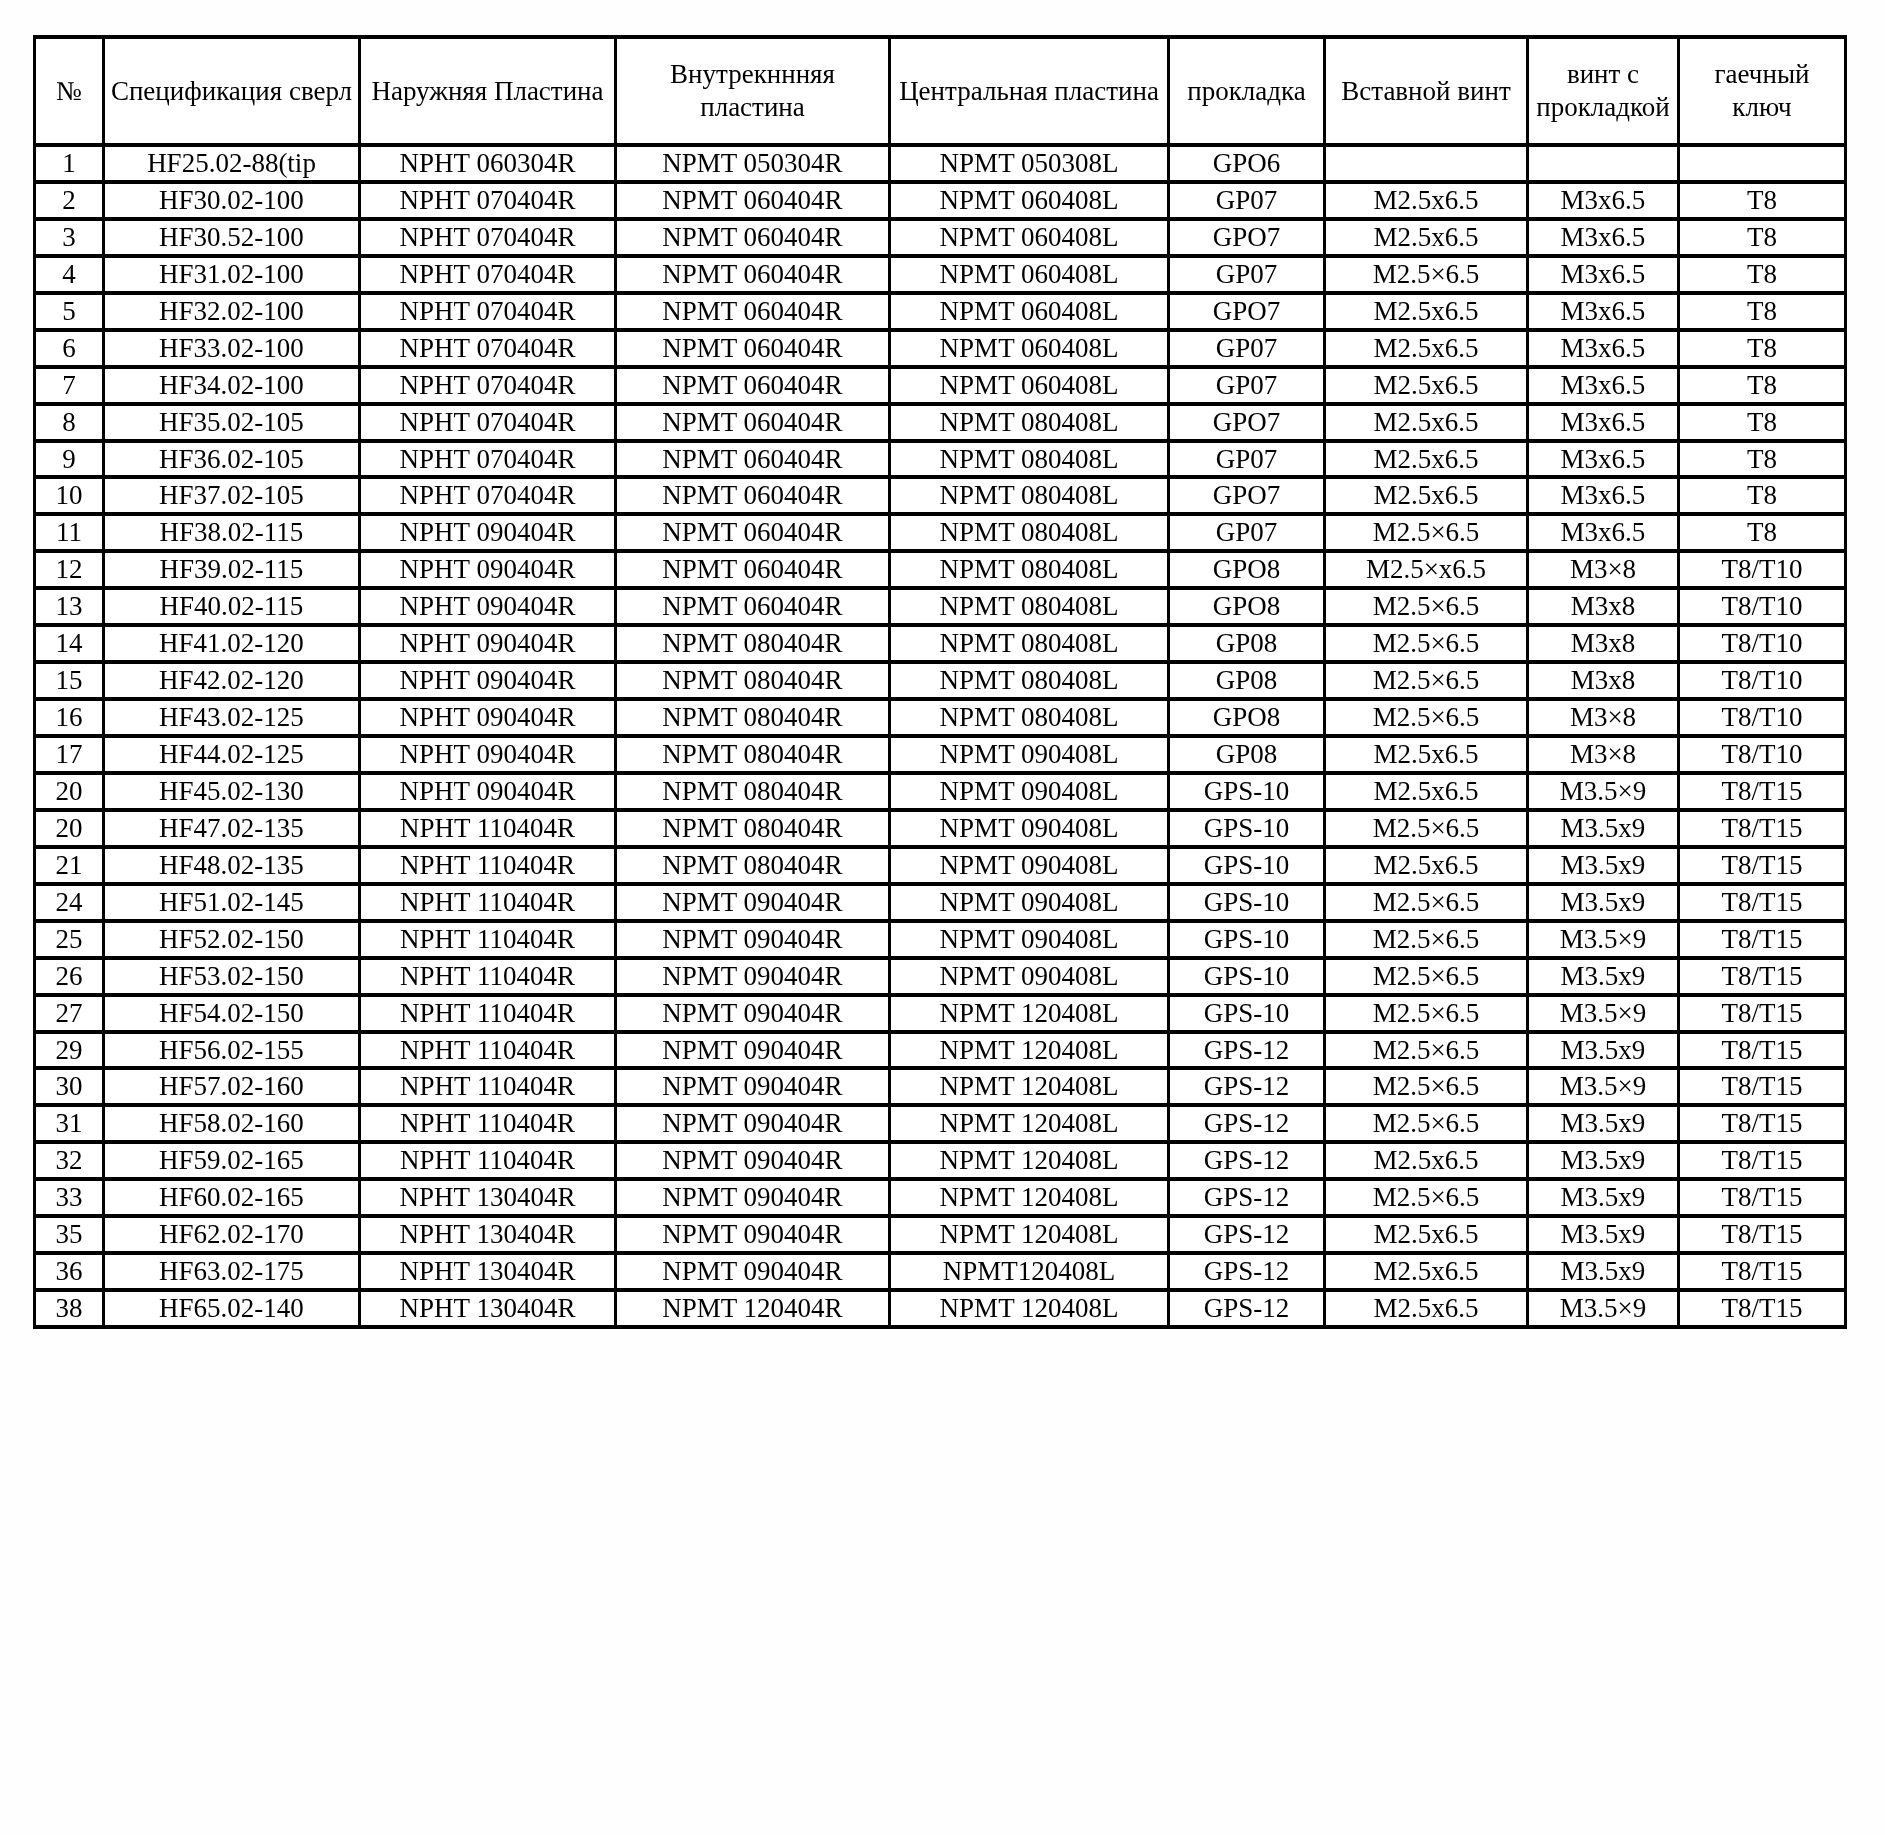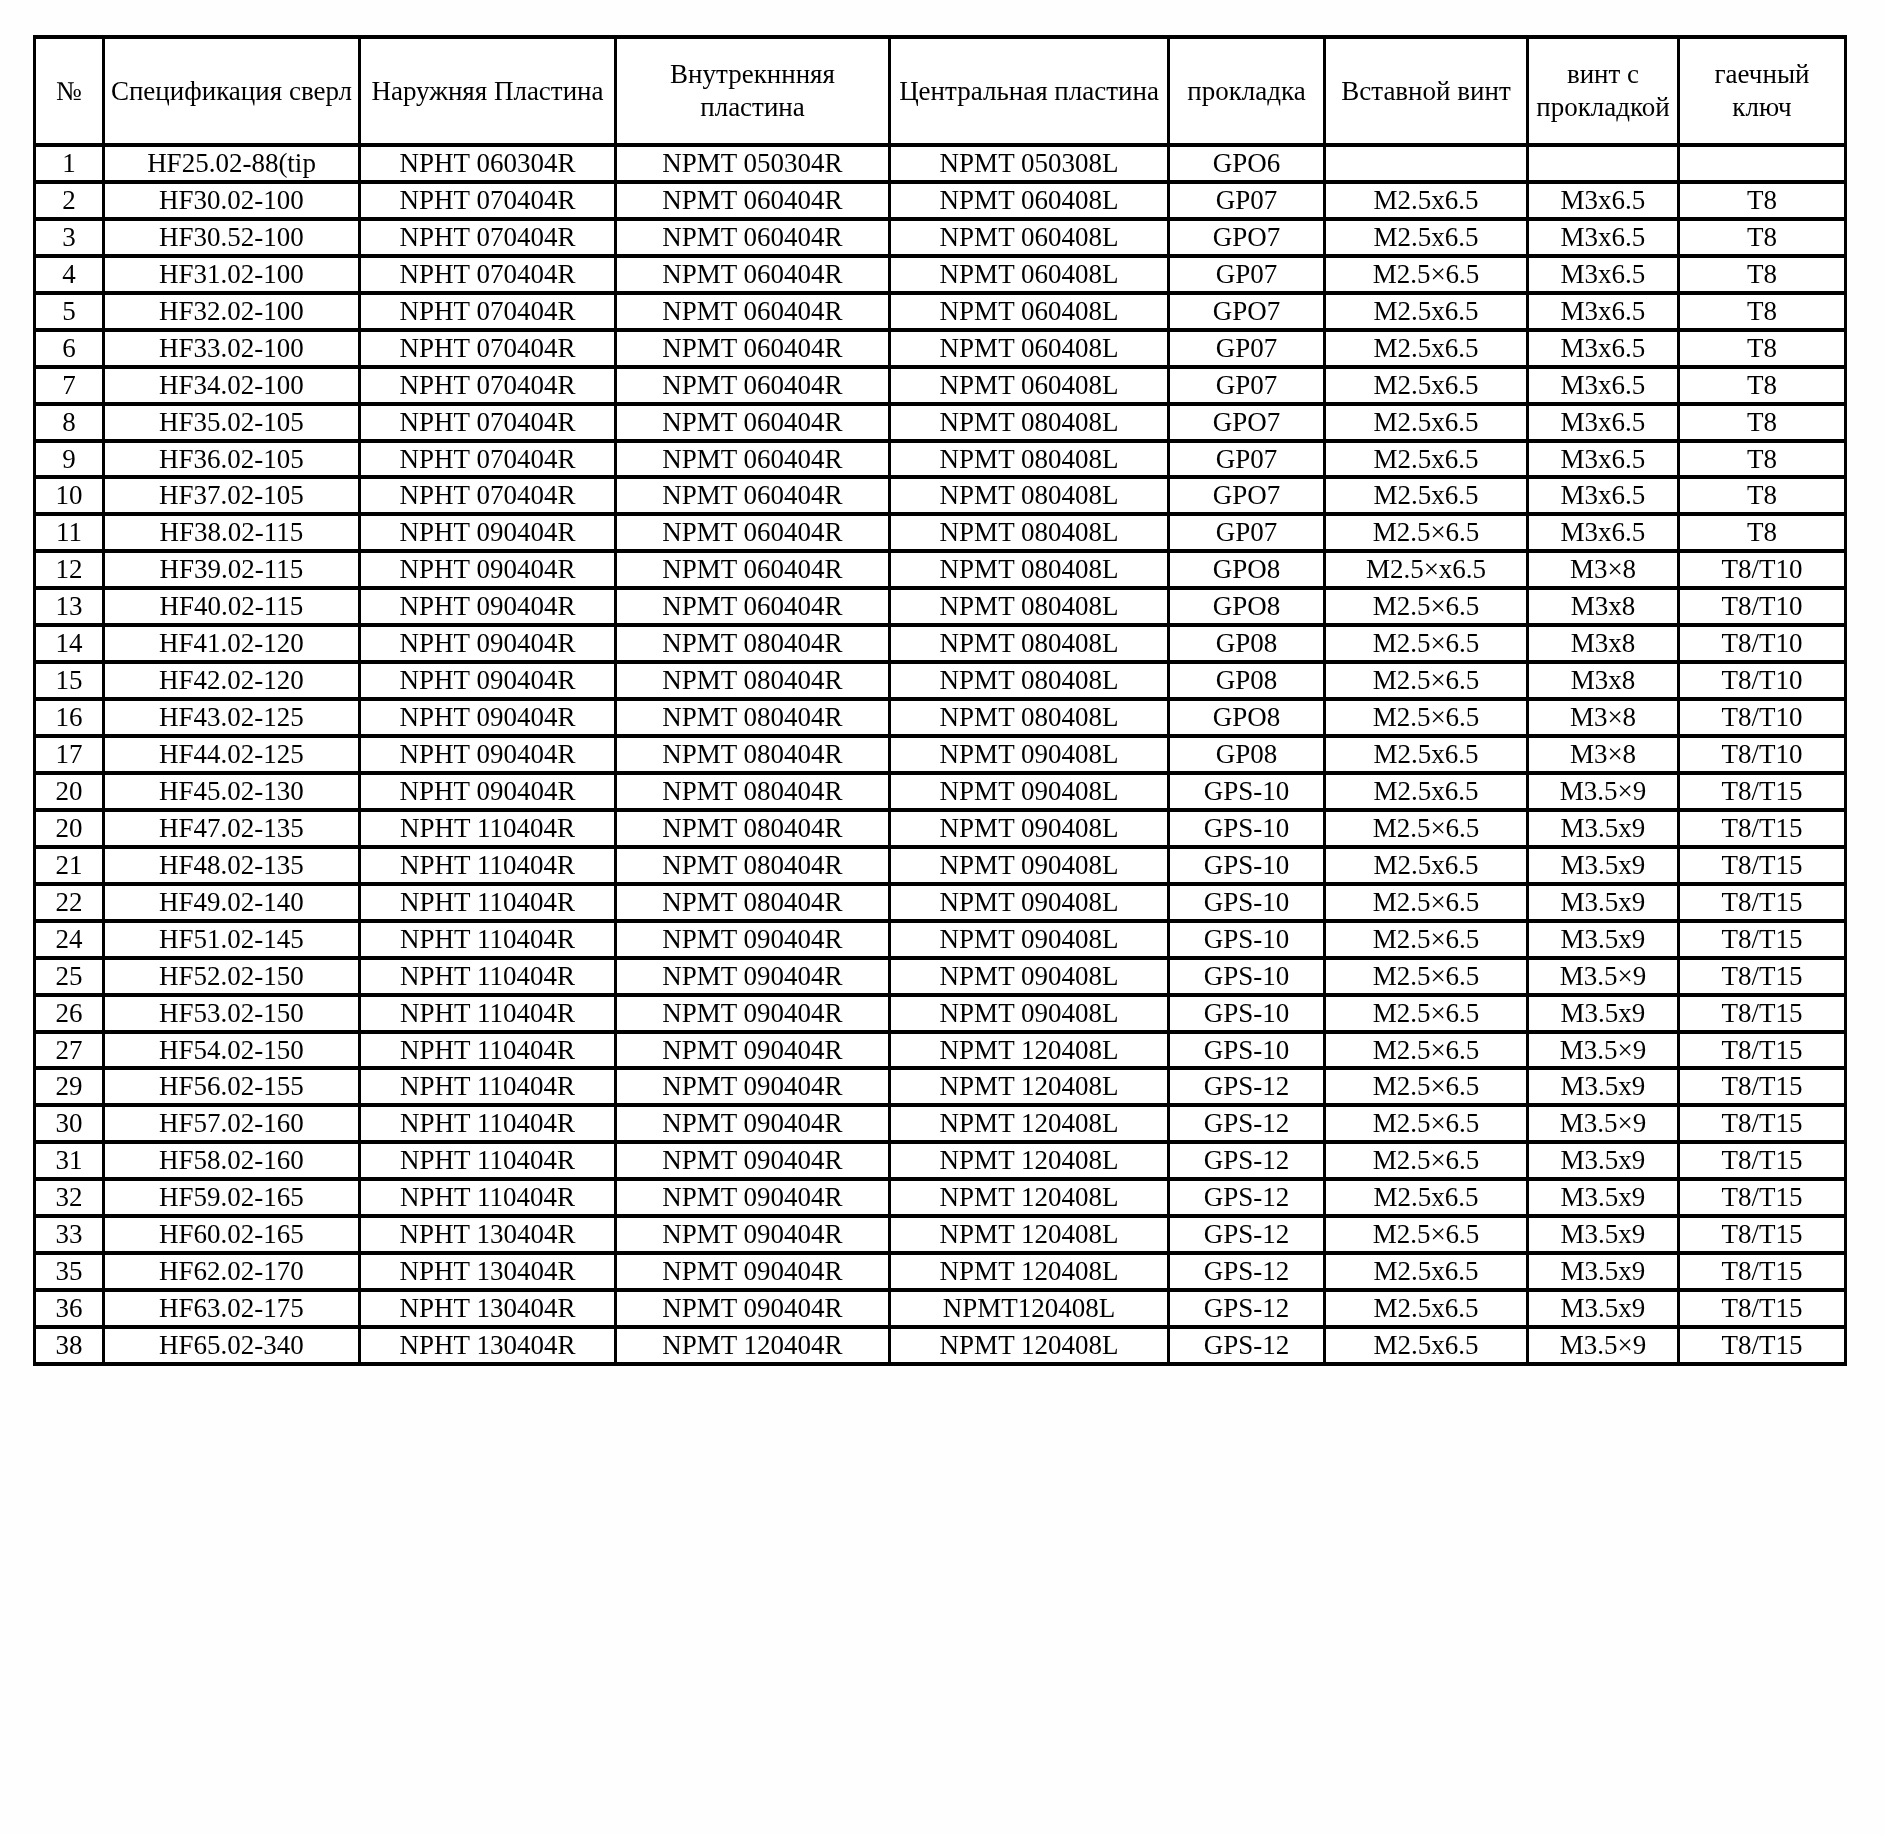--- a/index.html
+++ b/index.html
@@ -302,31 +302,20 @@
           <td>HF48.02-135</td>
           <td>NPHT 110404R</td>
           <td>NPMT 080404R</td>
           <td>NPMT 090408L</td>
           <td>GPS-10</td>
           <td>M2.5x6.5</td>
           <td>M3.5x9</td>
           <td>T8/T15</td>
         </tr>
         <tr>
-          <td>22</td>
-          <td>HF49.02-140</td>
-          <td>NPHT 110404R</td>
-          <td>NPMT 080404R</td>
-          <td>NPMT 090408L</td>
-          <td>GPS-10</td>
-          <td>M2.5×6.5</td>
-          <td>M3.5x9</td>
-          <td>T8/T15</td>
-        </tr>
-        <tr>
           <td>24</td>
           <td>HF51.02-145</td>
           <td>NPHT 110404R</td>
           <td>NPMT 090404R</td>
           <td>NPMT 090408L</td>
           <td>GPS-10</td>
           <td>M2.5×6.5</td>
           <td>M3.5x9</td>
           <td>T8/T15</td>
         </tr>
@@ -435,21 +424,21 @@
           <td>NPHT 130404R</td>
           <td>NPMT 090404R</td>
           <td>NPMT120408L</td>
           <td>GPS-12</td>
           <td>M2.5x6.5</td>
           <td>M3.5x9</td>
           <td>T8/T15</td>
         </tr>
         <tr>
           <td>38</td>
-          <td>HF65.02-340</td>
+          <td>HF65.02-140</td>
           <td>NPHT 130404R</td>
           <td>NPMT 120404R</td>
           <td>NPMT 120408L</td>
           <td>GPS-12</td>
           <td>M2.5x6.5</td>
           <td>M3.5×9</td>
           <td>T8/T15</td>
         </tr>
       </tbody>
   </table>

